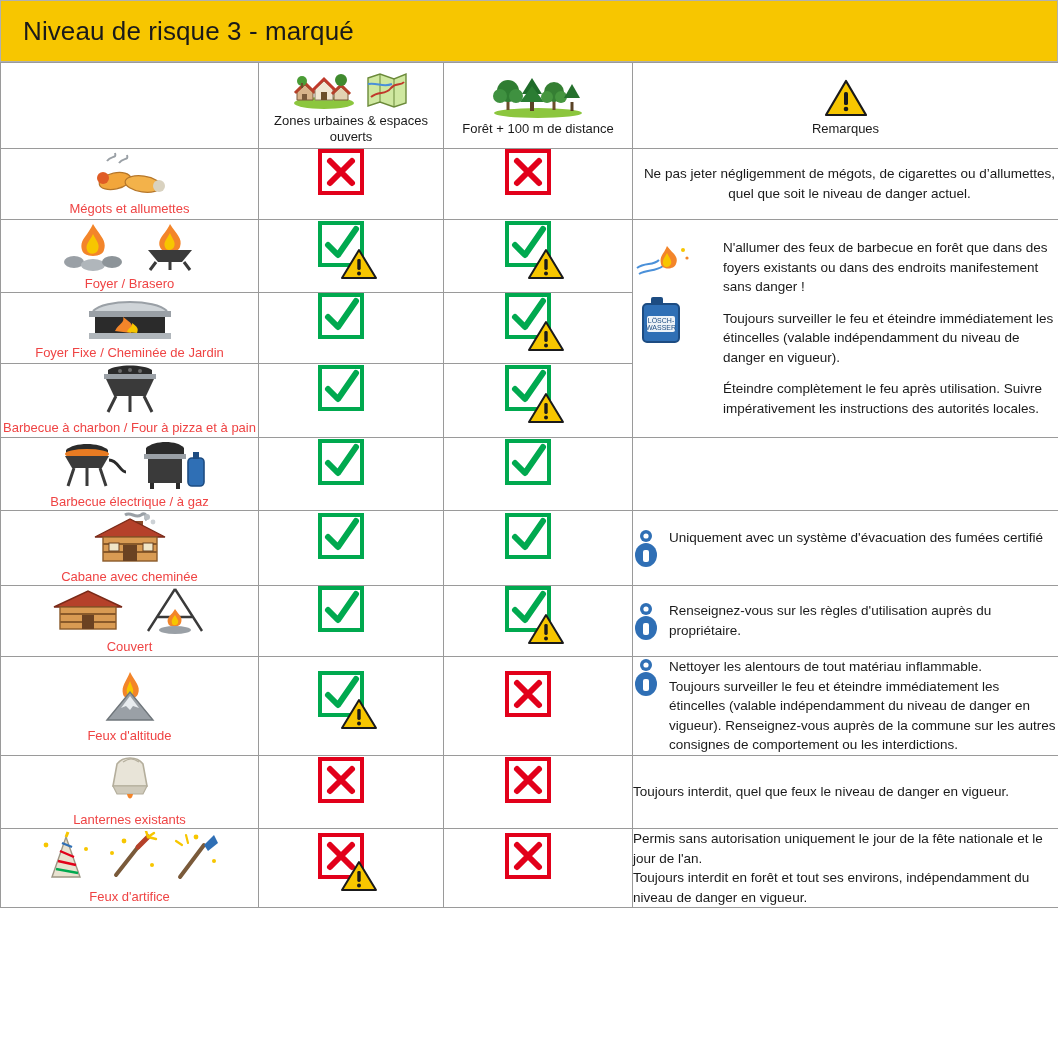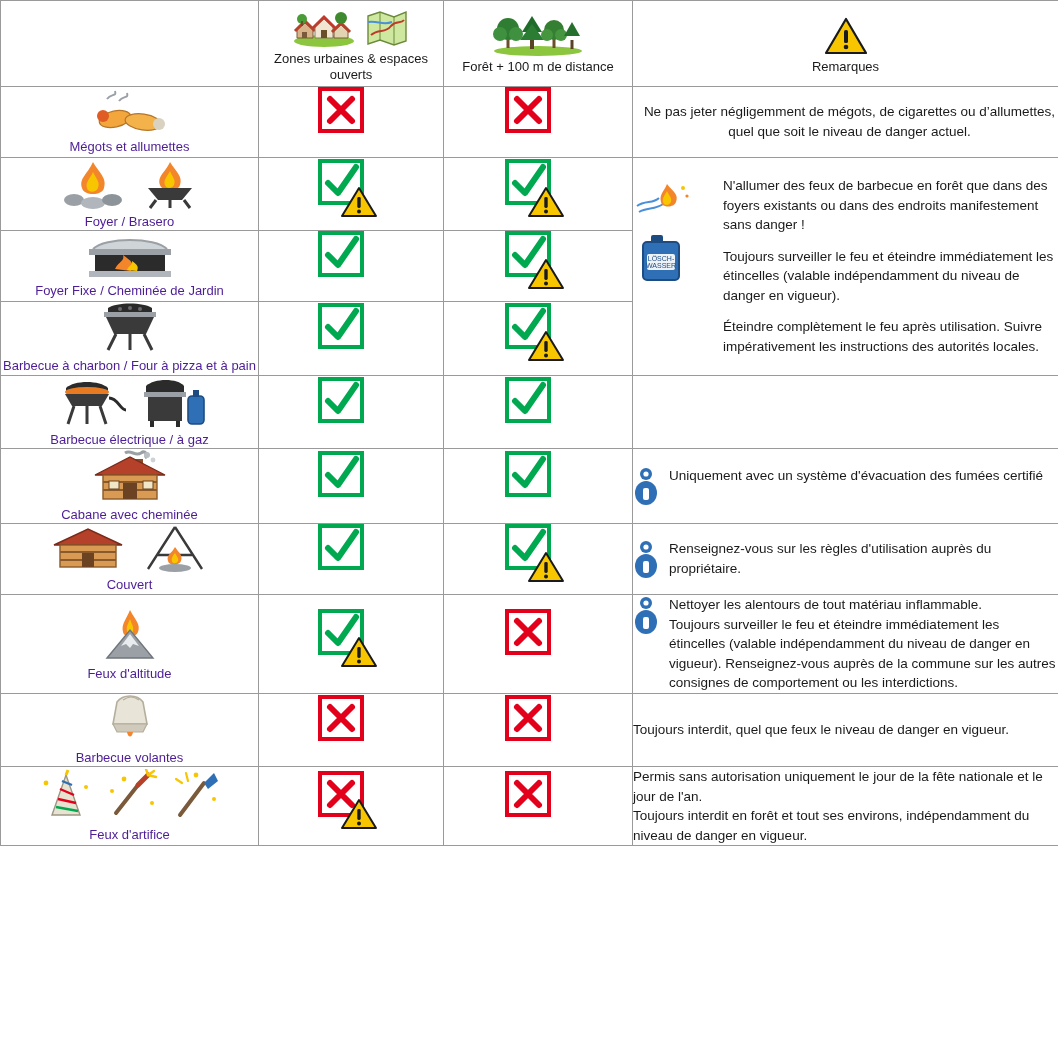--- a/index.html
+++ b/index.html
@@ -70,21 +70,21 @@
   }
   .row-icons {
     display: flex;
     justify-content: center;
     align-items: flex-end;
     gap: 10px;
     min-height: 46px;
   }
   .row-label {
     font-size: 13px;
-    color: #4c1d95;
+    color: #ef4444;
     line-height: 1.25;
     margin-top: 4px;
   }
   .mark-cell { text-align: center; }
   .notes-cell {
     padding: 10px 14px 10px 12px;
     font-size: 13.5px;
     color: #1a1a1a;
     line-height: 1.45;
     vertical-align: middle;
@@ -115,20 +115,23 @@
   svg { display: block; }
 
   
   .picto { display: inline-block; }
 </style>
 </head>
 <body>
 
 <div id="page">
 
+  <div class="title-bar">
+    <span class="title-text">Niveau de risque 3 - marqué</span>
+  </div>
 
   <table class="matrix">
     <colgroup>
       <col class="c-label">
         <col class="c-urban">
         <col class="c-forest">
         <col class="c-notes">
     </colgroup>
     <tbody>
 
@@ -658,21 +661,21 @@
         <div class="row-icons">
           <span class="picto">
             <svg width="54" height="52" viewBox="0 0 54 52">
               <path d="M14 8 C20 0, 34 0, 40 8 L44 30 L10 30 Z" fill="#e8e4d8" stroke="#b4ae9c" stroke-width="1.6"></path>
               <path d="M10 30 L44 30 L40 38 L14 38 Z" fill="#cfcabb" stroke="#b4ae9c" stroke-width="1.2"></path>
               <path d="M24 38 C25 44, 29 44, 30 38 Z" fill="#f3852a"></path>
               <path d="M20 6 C26 2, 30 2, 36 6" fill="none" stroke="#b4ae9c" stroke-width="1.2"></path>
             </svg>
           </span>
         </div>
-        <div class="row-label">Barbecue volantes</div>
+        <div class="row-label">Lanternes existants</div>
       </td>
       <td class="mark-cell">
         <span class="sym-wrap">
           <span class="sym-box">
             <svg width="46" height="46" viewBox="0 0 46 46">
               <rect x="2" y="2" width="42" height="42" fill="#fff" stroke="#e2001a" stroke-width="4"></rect>
               <path d="M12 12 L34 34 M34 12 L12 34" stroke="#e2001a" stroke-width="6" stroke-linecap="round"></path>
             </svg>
           </span>
         </span>

